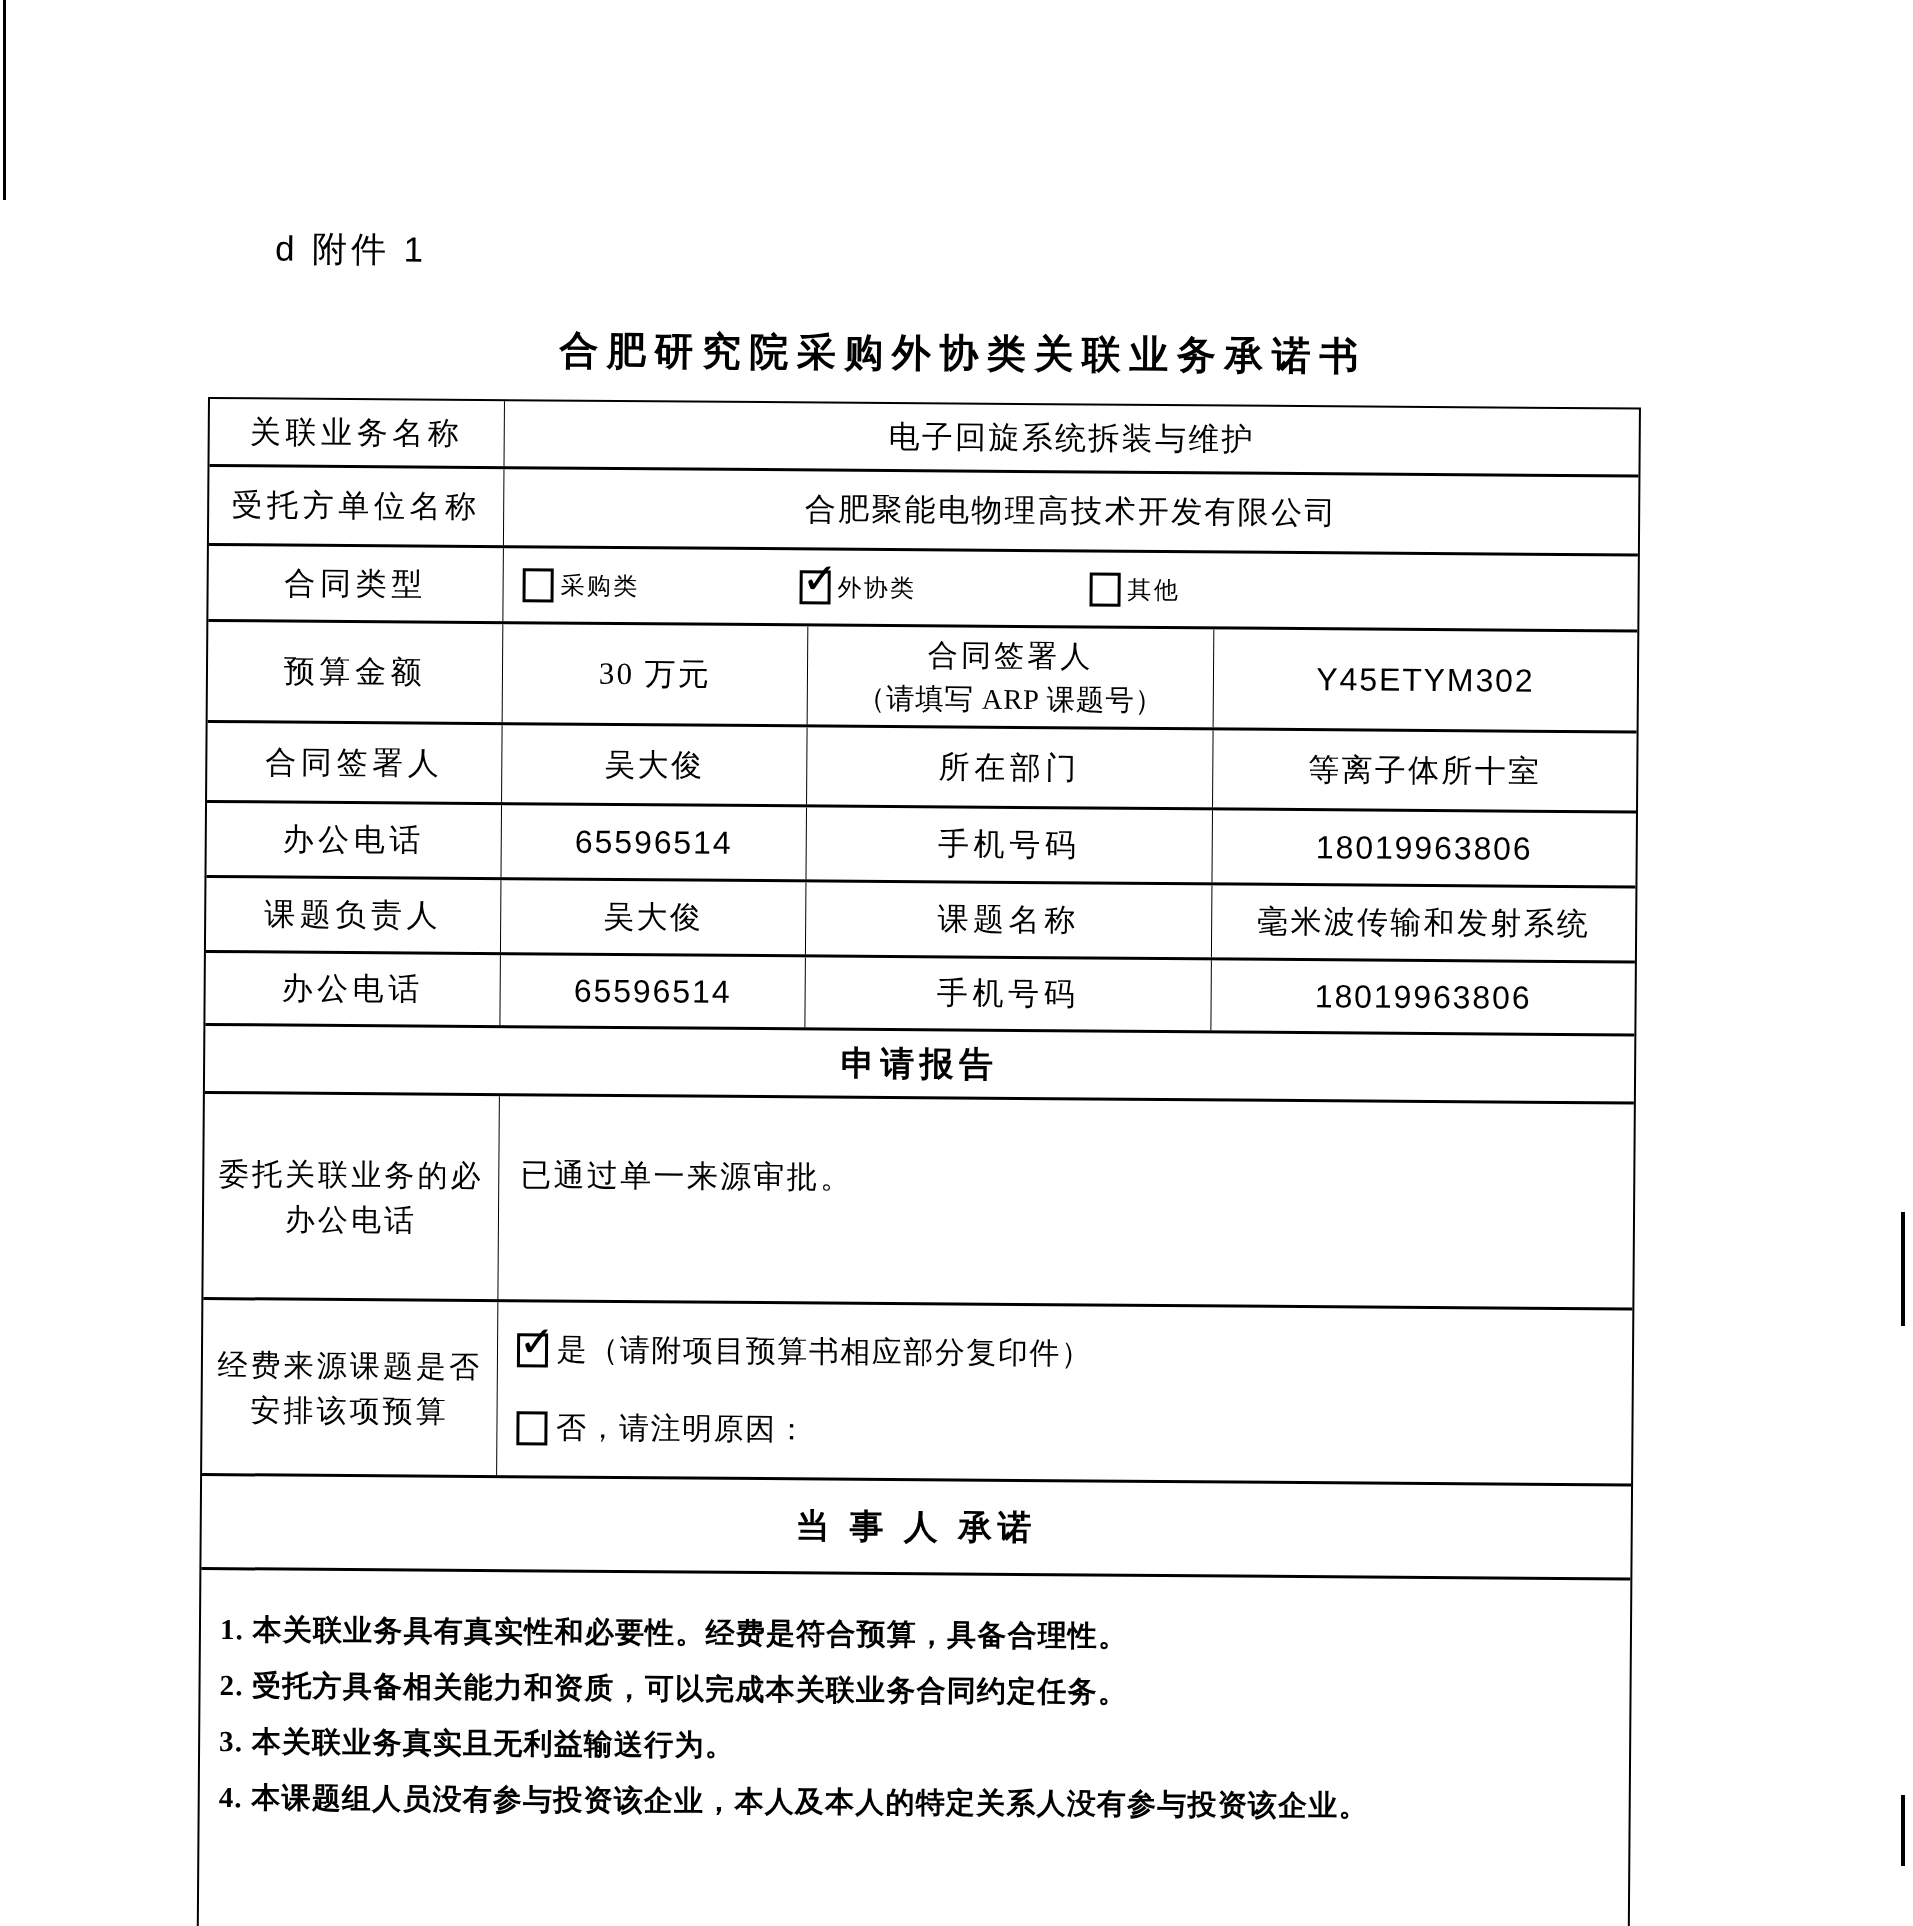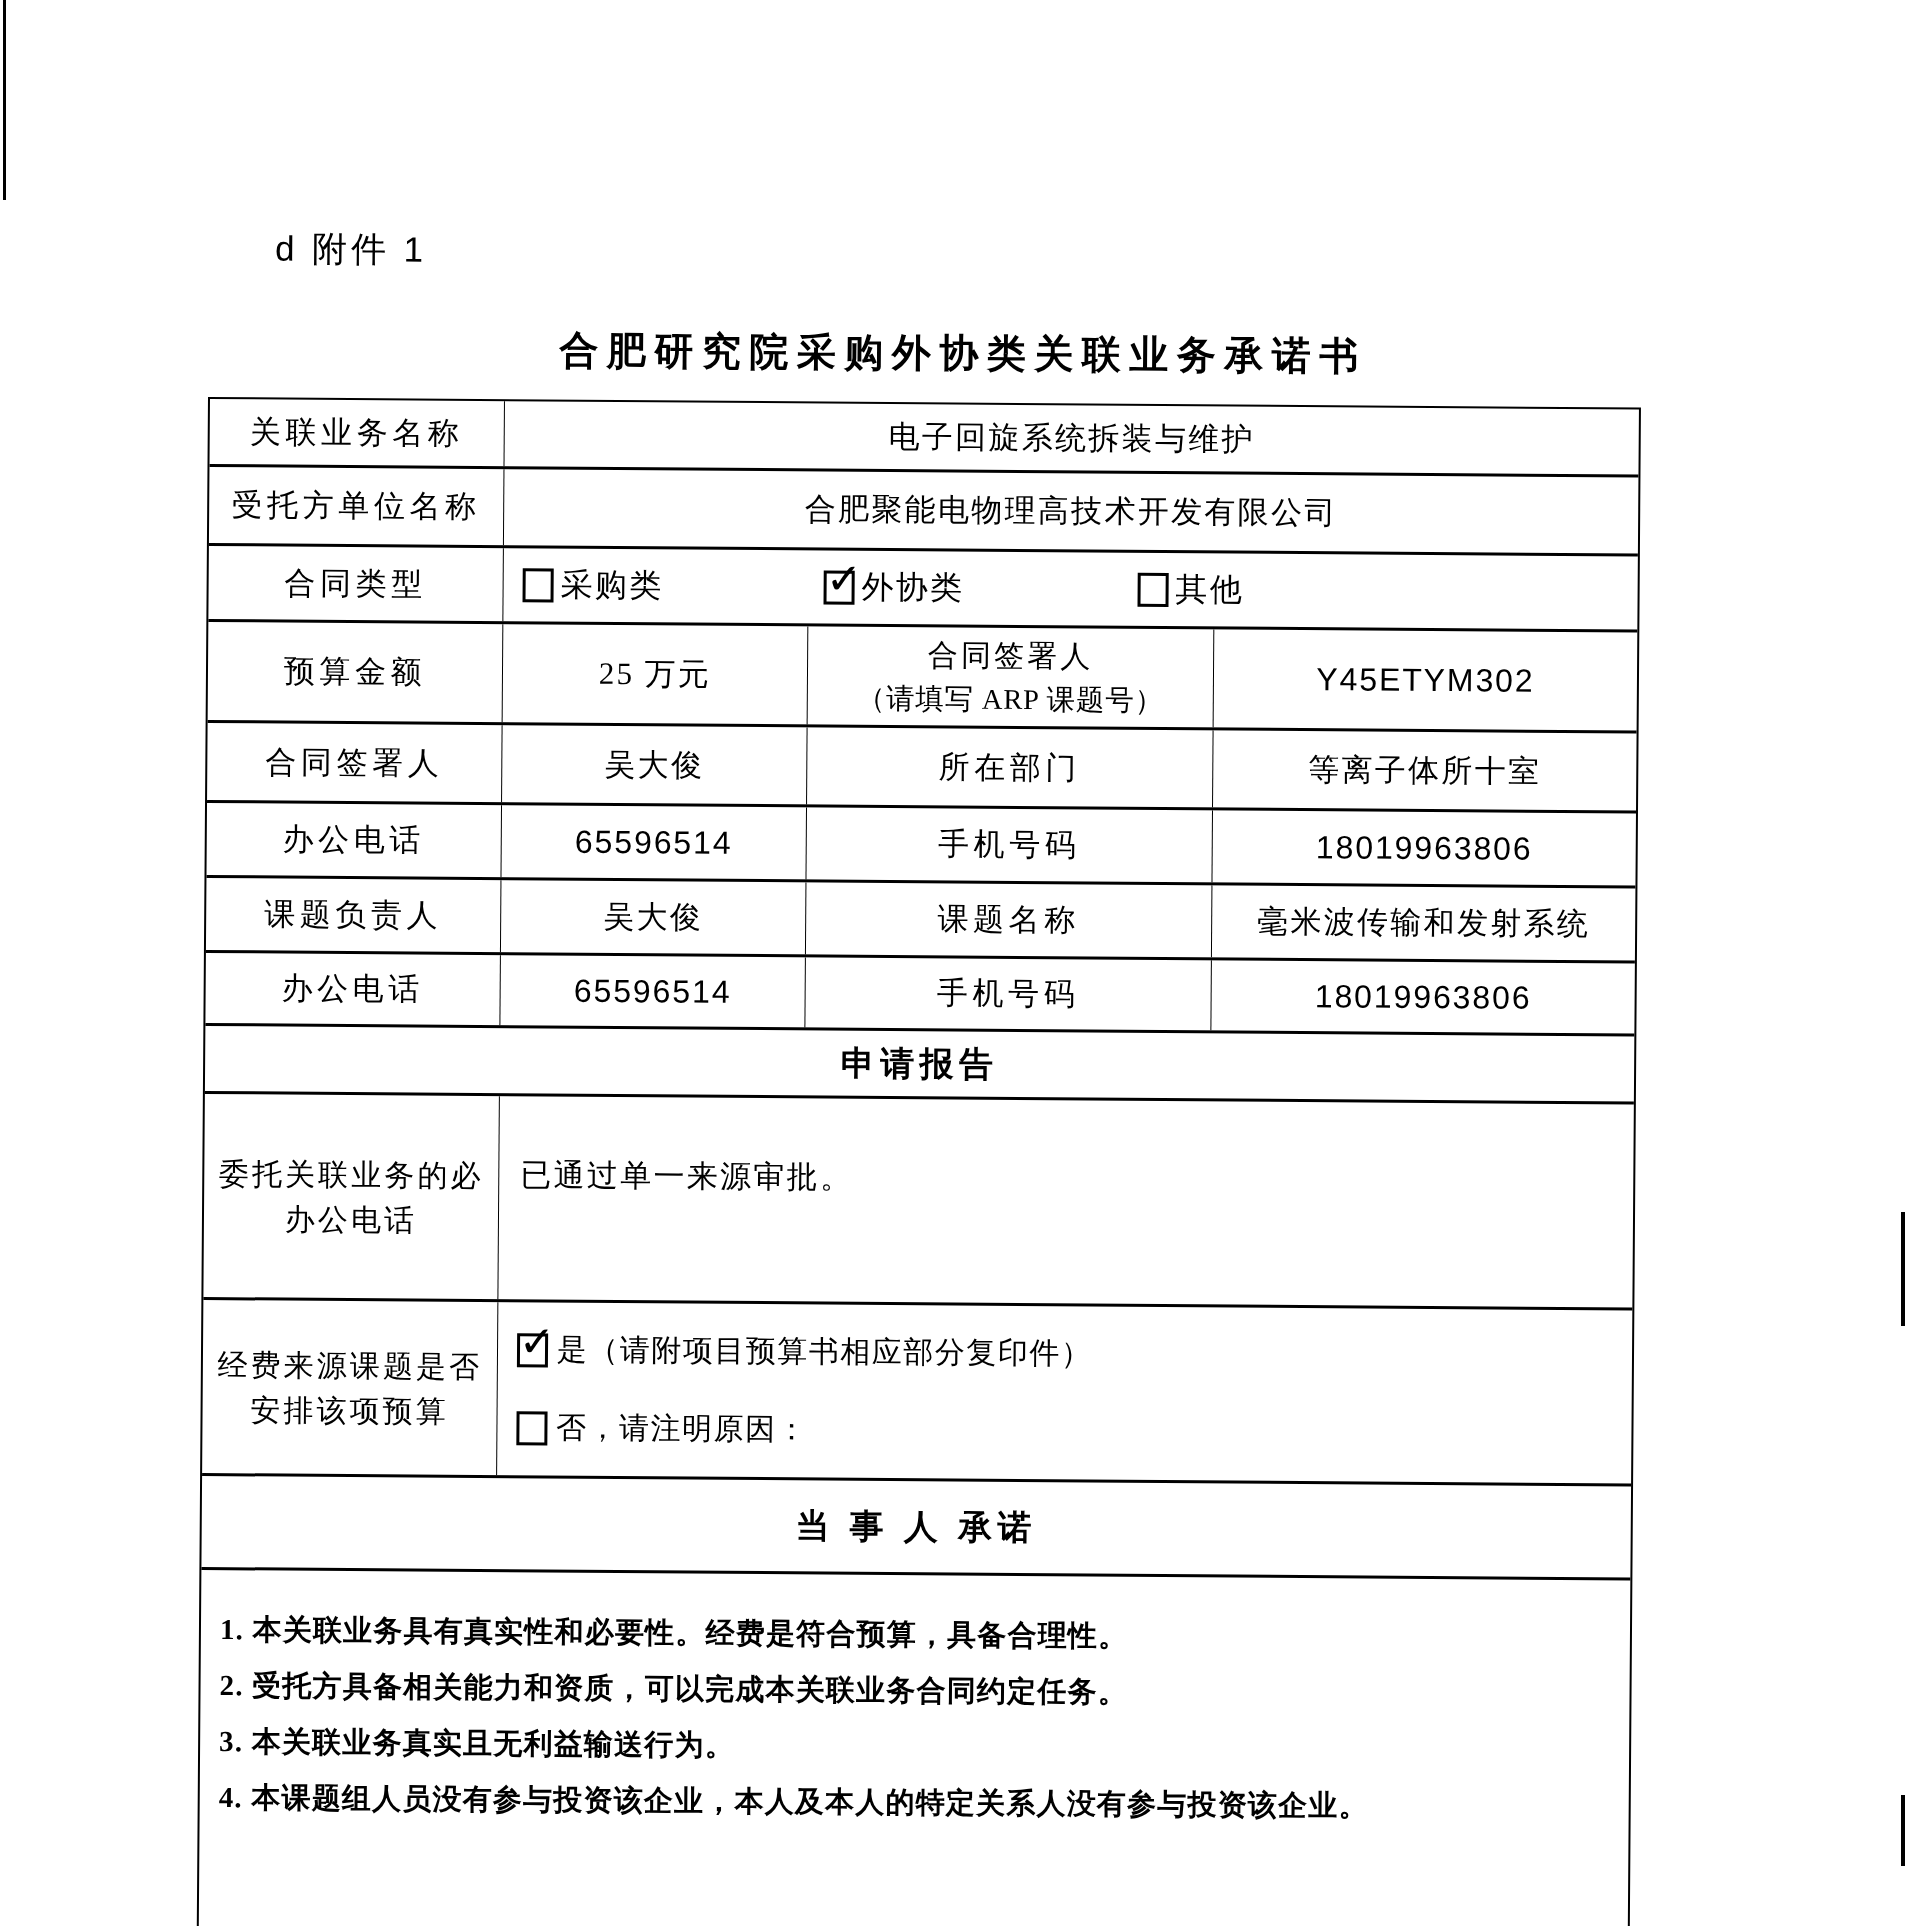--- a/index.html
+++ b/index.html
@@ -40,21 +40,21 @@
   .small-paren{font-size:28.5px;letter-spacing:0.8px;white-space:nowrap;line-height:43px;}
   .sec-header{font-size:34px;font-weight:bold;letter-spacing:5.4px;
     font-family:"Liberation Sans","DejaVu Sans",sans-serif;white-space:nowrap;}
   .stack{display:flex;flex-direction:column;align-items:center;}
   
   .cb{position:relative;width:25px;height:28px;border:3.9px solid #000;flex-shrink:0;}
   .cb .mark{position:absolute;left:-0.8px;top:-15.4px;font-size:43px;font-weight:bold;
     font-family:"DejaVu Sans",sans-serif;line-height:43px;}
   .ct-cell{justify-content:flex-start;padding-left:19px;}
   .ct-group{display:flex;align-items:center;gap:7px;}
-  .ct-group .opt{font-size:32px;letter-spacing:2.3px;white-space:nowrap;}
+  .ct-group .opt{font-size:24px;letter-spacing:2.3px;white-space:nowrap;}
   .gap-a{margin-left:160px;} .gap-b{margin-left:173px;}
   
   .nec-val{justify-content:flex-start;align-items:flex-start;padding:58px 0 0 21px;text-align:left;}
   .bc-val{flex-direction:column;align-items:flex-start;justify-content:center;
           padding-left:18.5px;row-gap:37px;text-align:left;}
   .bc-line{display:flex;align-items:center;gap:9.2px;font-size:30px;letter-spacing:1.5px;white-space:nowrap;}
   
   .promise-cell{position:relative;flex-direction:column;align-items:flex-start;
     justify-content:flex-start;text-align:left;padding:31px 15.4px 0 19px;}
   .promise{font-size:29px;font-weight:bold;letter-spacing:1.2px;line-height:56px;white-space:nowrap;}
@@ -116,21 +116,21 @@
             <span class="opt">其他</span>
           </div>
         </div>
       </div>
 
       <div class="tr h-r4">
         <div class="td c1">
             <span class="lbl">预算金额</span>
           </div>
         <div class="td c2">
-            <span class="val">25 万元</span>
+            <span class="val">30 万元</span>
           </div>
         <div class="td c3">
           <div class="stack">
             <span class="lbl2">合同签署人</span>
             <span class="small-paren">（请填写 ARP 课题号）</span>
           </div>
         </div>
         <div class="td c4 end">
             <span class="num">Y45ETYM302</span>
           </div>

